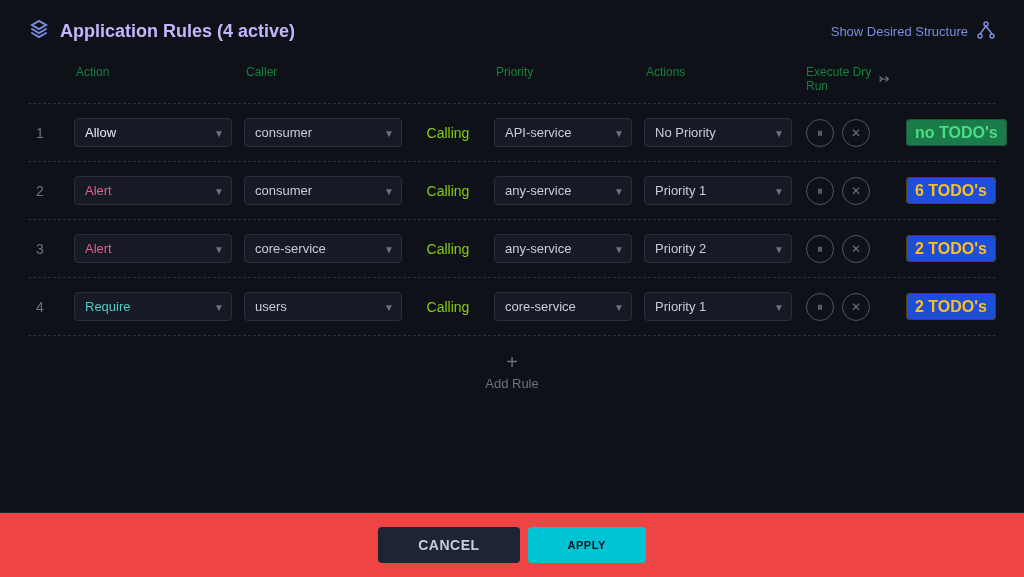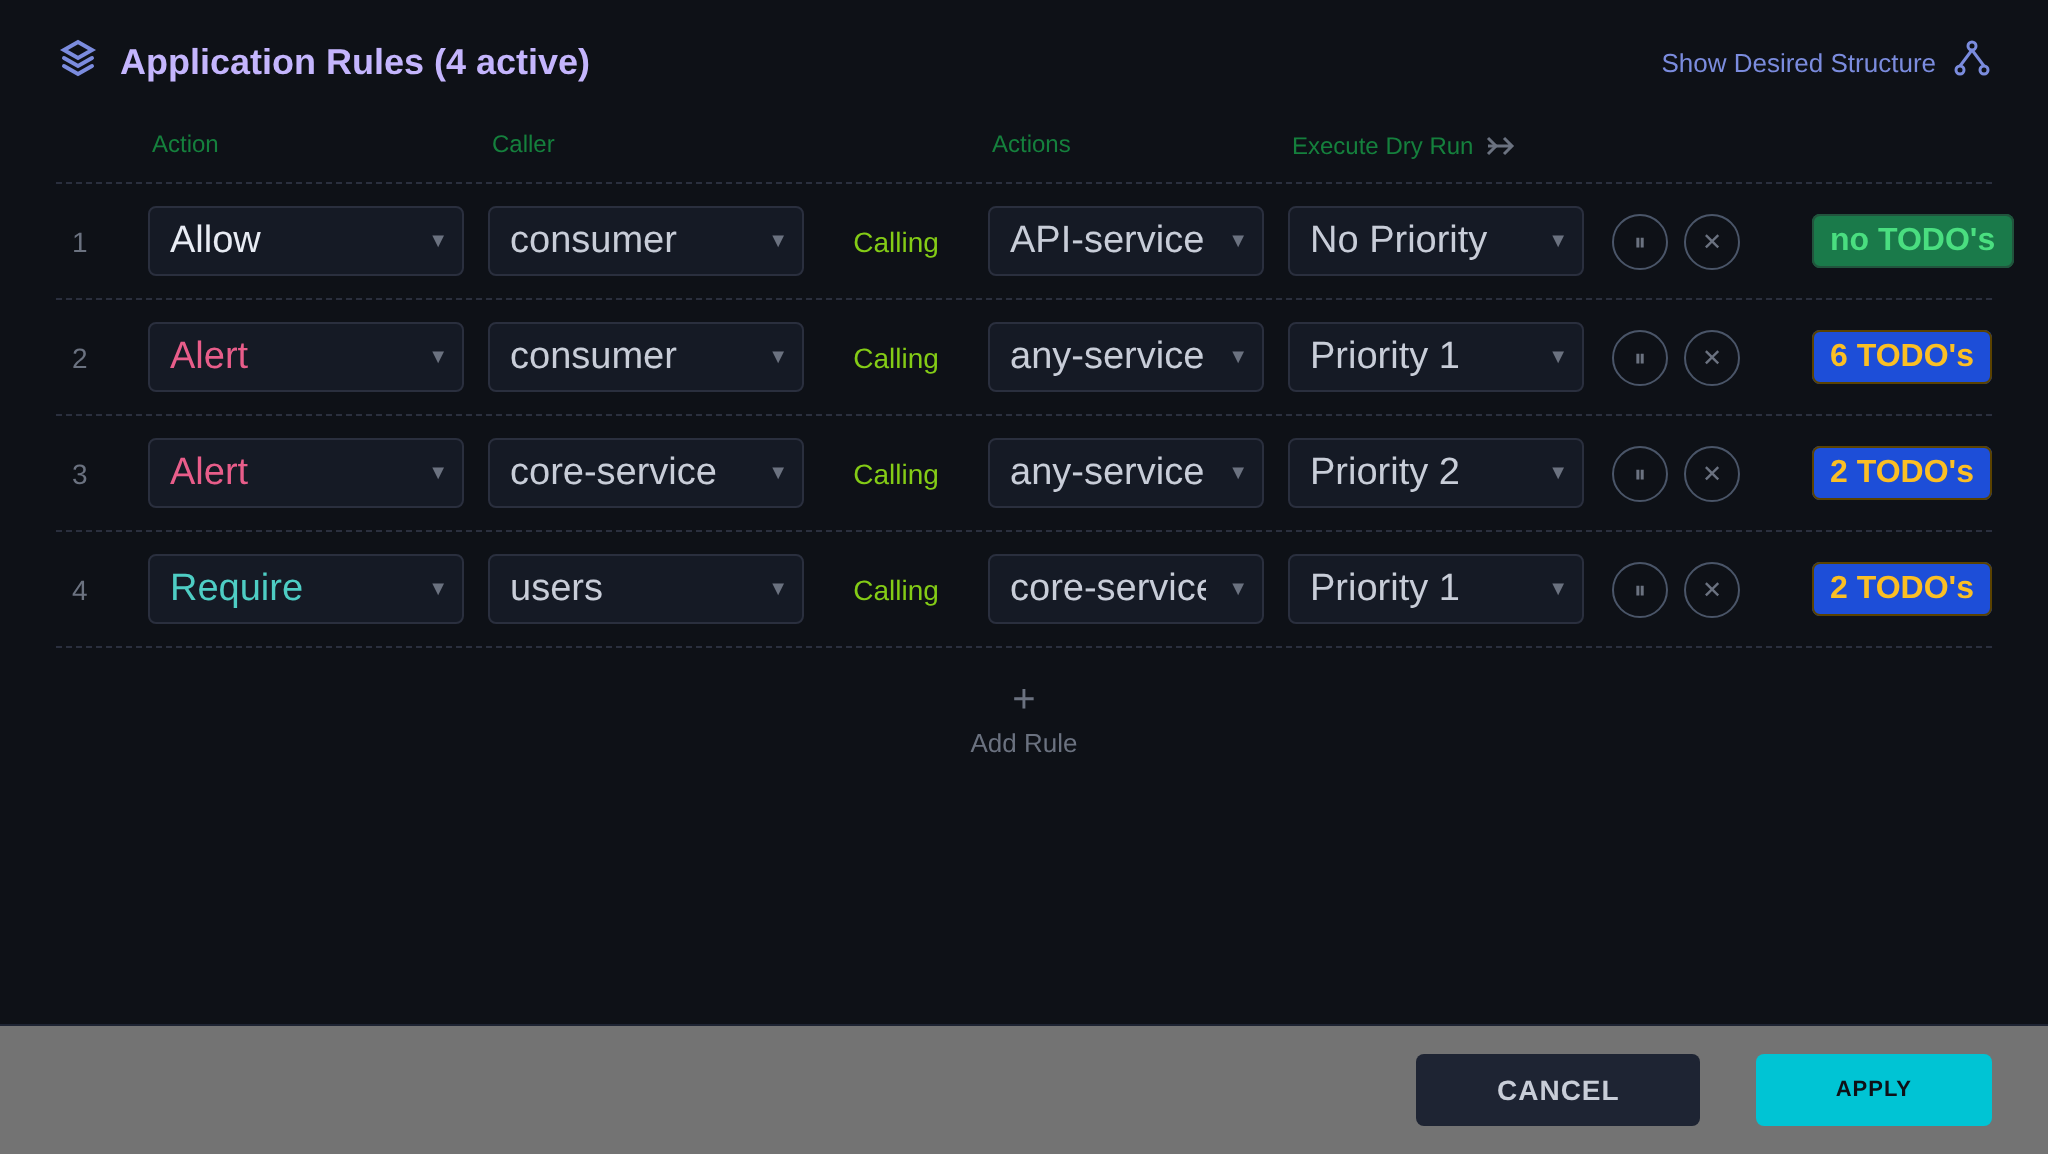--- a/index.html
+++ b/index.html
@@ -97,21 +97,21 @@
       position: relative;
       padding: 0 6px;
     }
 
     .select-field {
       background: #151a25;
       border: 1px solid #2a2f3e;
       border-radius: 4px;
       color: #c8cdd8;
       padding: 6px 28px 6px 10px;
-      font-size: 19px;
+      font-size: 13px;
       appearance: none;
       cursor: pointer;
       width: 100%;
       outline: none;
     }
 
     .select-field.action-allow { color: #e8ecf4; }
     .select-field.action-alert { color: #e85d8a; }
     .select-field.action-require { color: #4ecdc4; }
 
@@ -190,24 +190,24 @@
       font-size: 13px;
     }
 
     .add-icon {
       font-size: 20px;
       line-height: 1;
     }
 
     .footer {
       display: flex;
-      justify-content: flex-end;
-      gap: 28px;
+      justify-content: center;
+      gap: 8px;
       padding: 14px 28px;
-      background: #737373;
+      background: #ef4444;
       border-top: 1px solid #1e2433;
     }
 
     .btn-cancel {
       background: #1e2433;
       color: #c8cdd8;
       border: none;
       padding: 10px 40px;
       border-radius: 4px;
       font-size: 14px;
@@ -255,20 +255,21 @@
     </span>
   </div>
 </div>
 
 <div class="table-container">
   <div class="table-header">
     <div class="col"></div>
     <div class="col">Action</div>
     <div class="col">Caller</div>
     <div class="col"></div>
+    <div class="col">Priority</div>
     <div class="col">Actions</div>
     <div class="col execute-col">
       <span>Execute Dry Run</span>
       <svg width="16" height="16" viewBox="0 0 16 16" fill="none" stroke="#6b7280" stroke-width="1.5">
         <path d="M2 8 L14 8 M10 4 L14 8 L10 12"></path>
         <path d="M2 4 L6 8 L2 12"></path>
       </svg>
     </div>
   </div>
 

